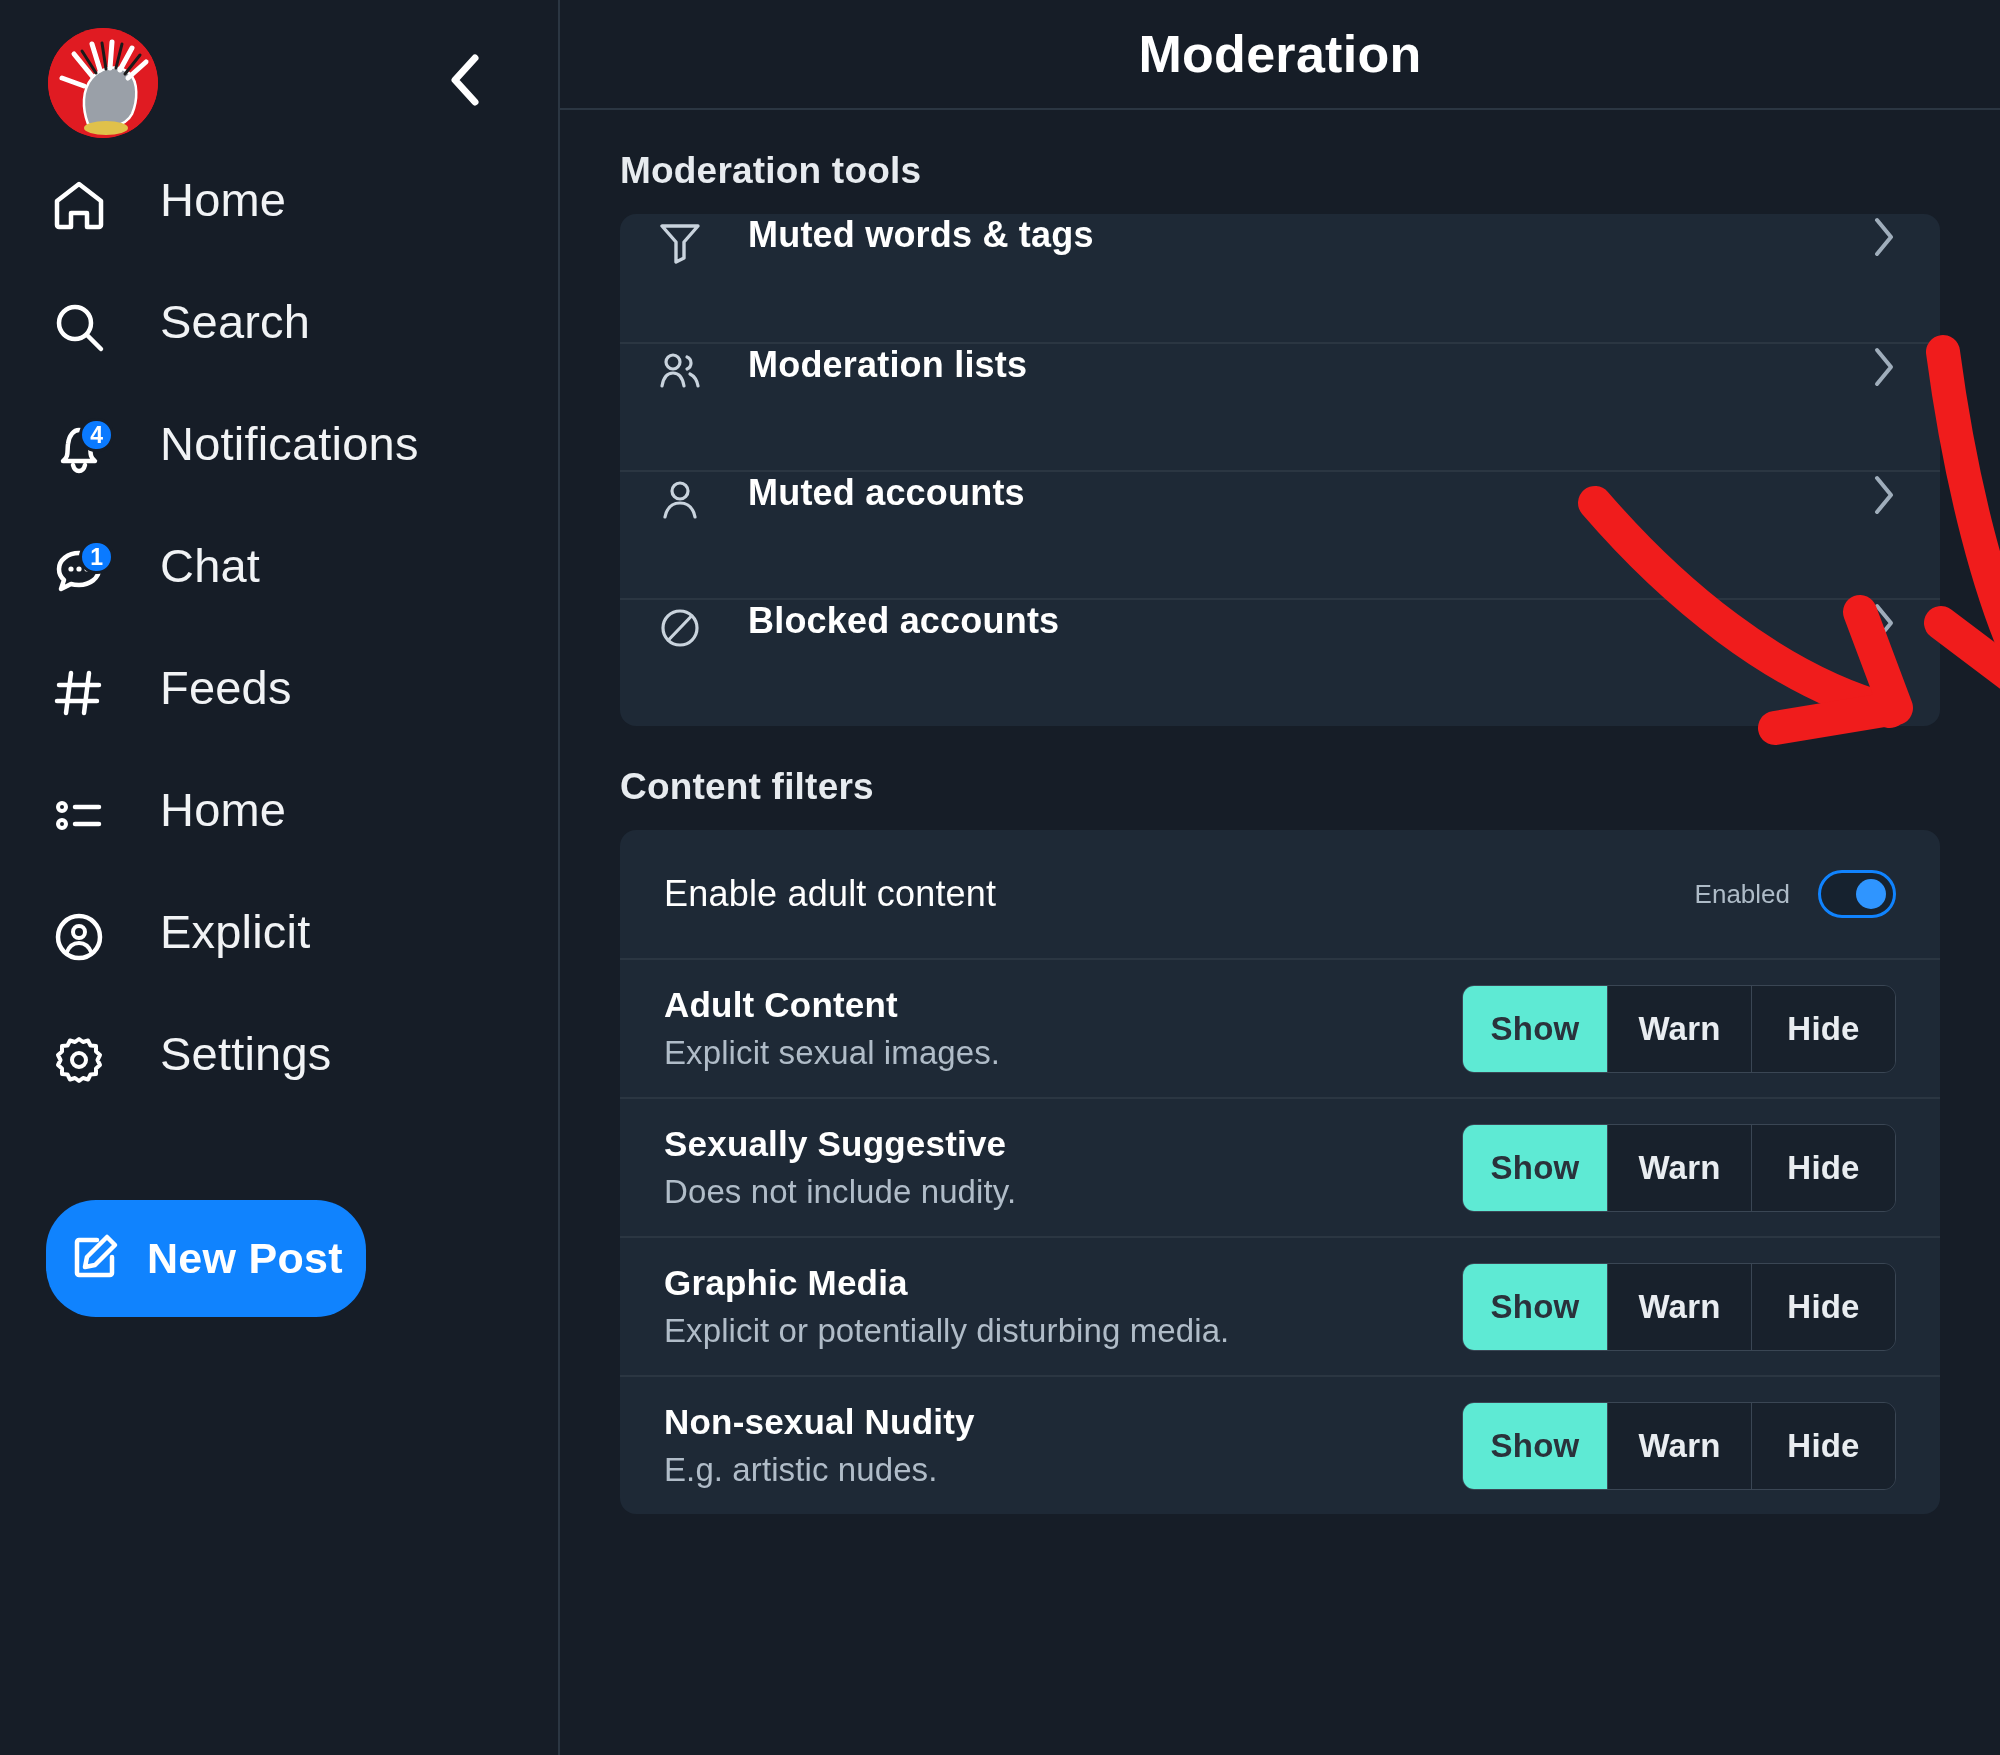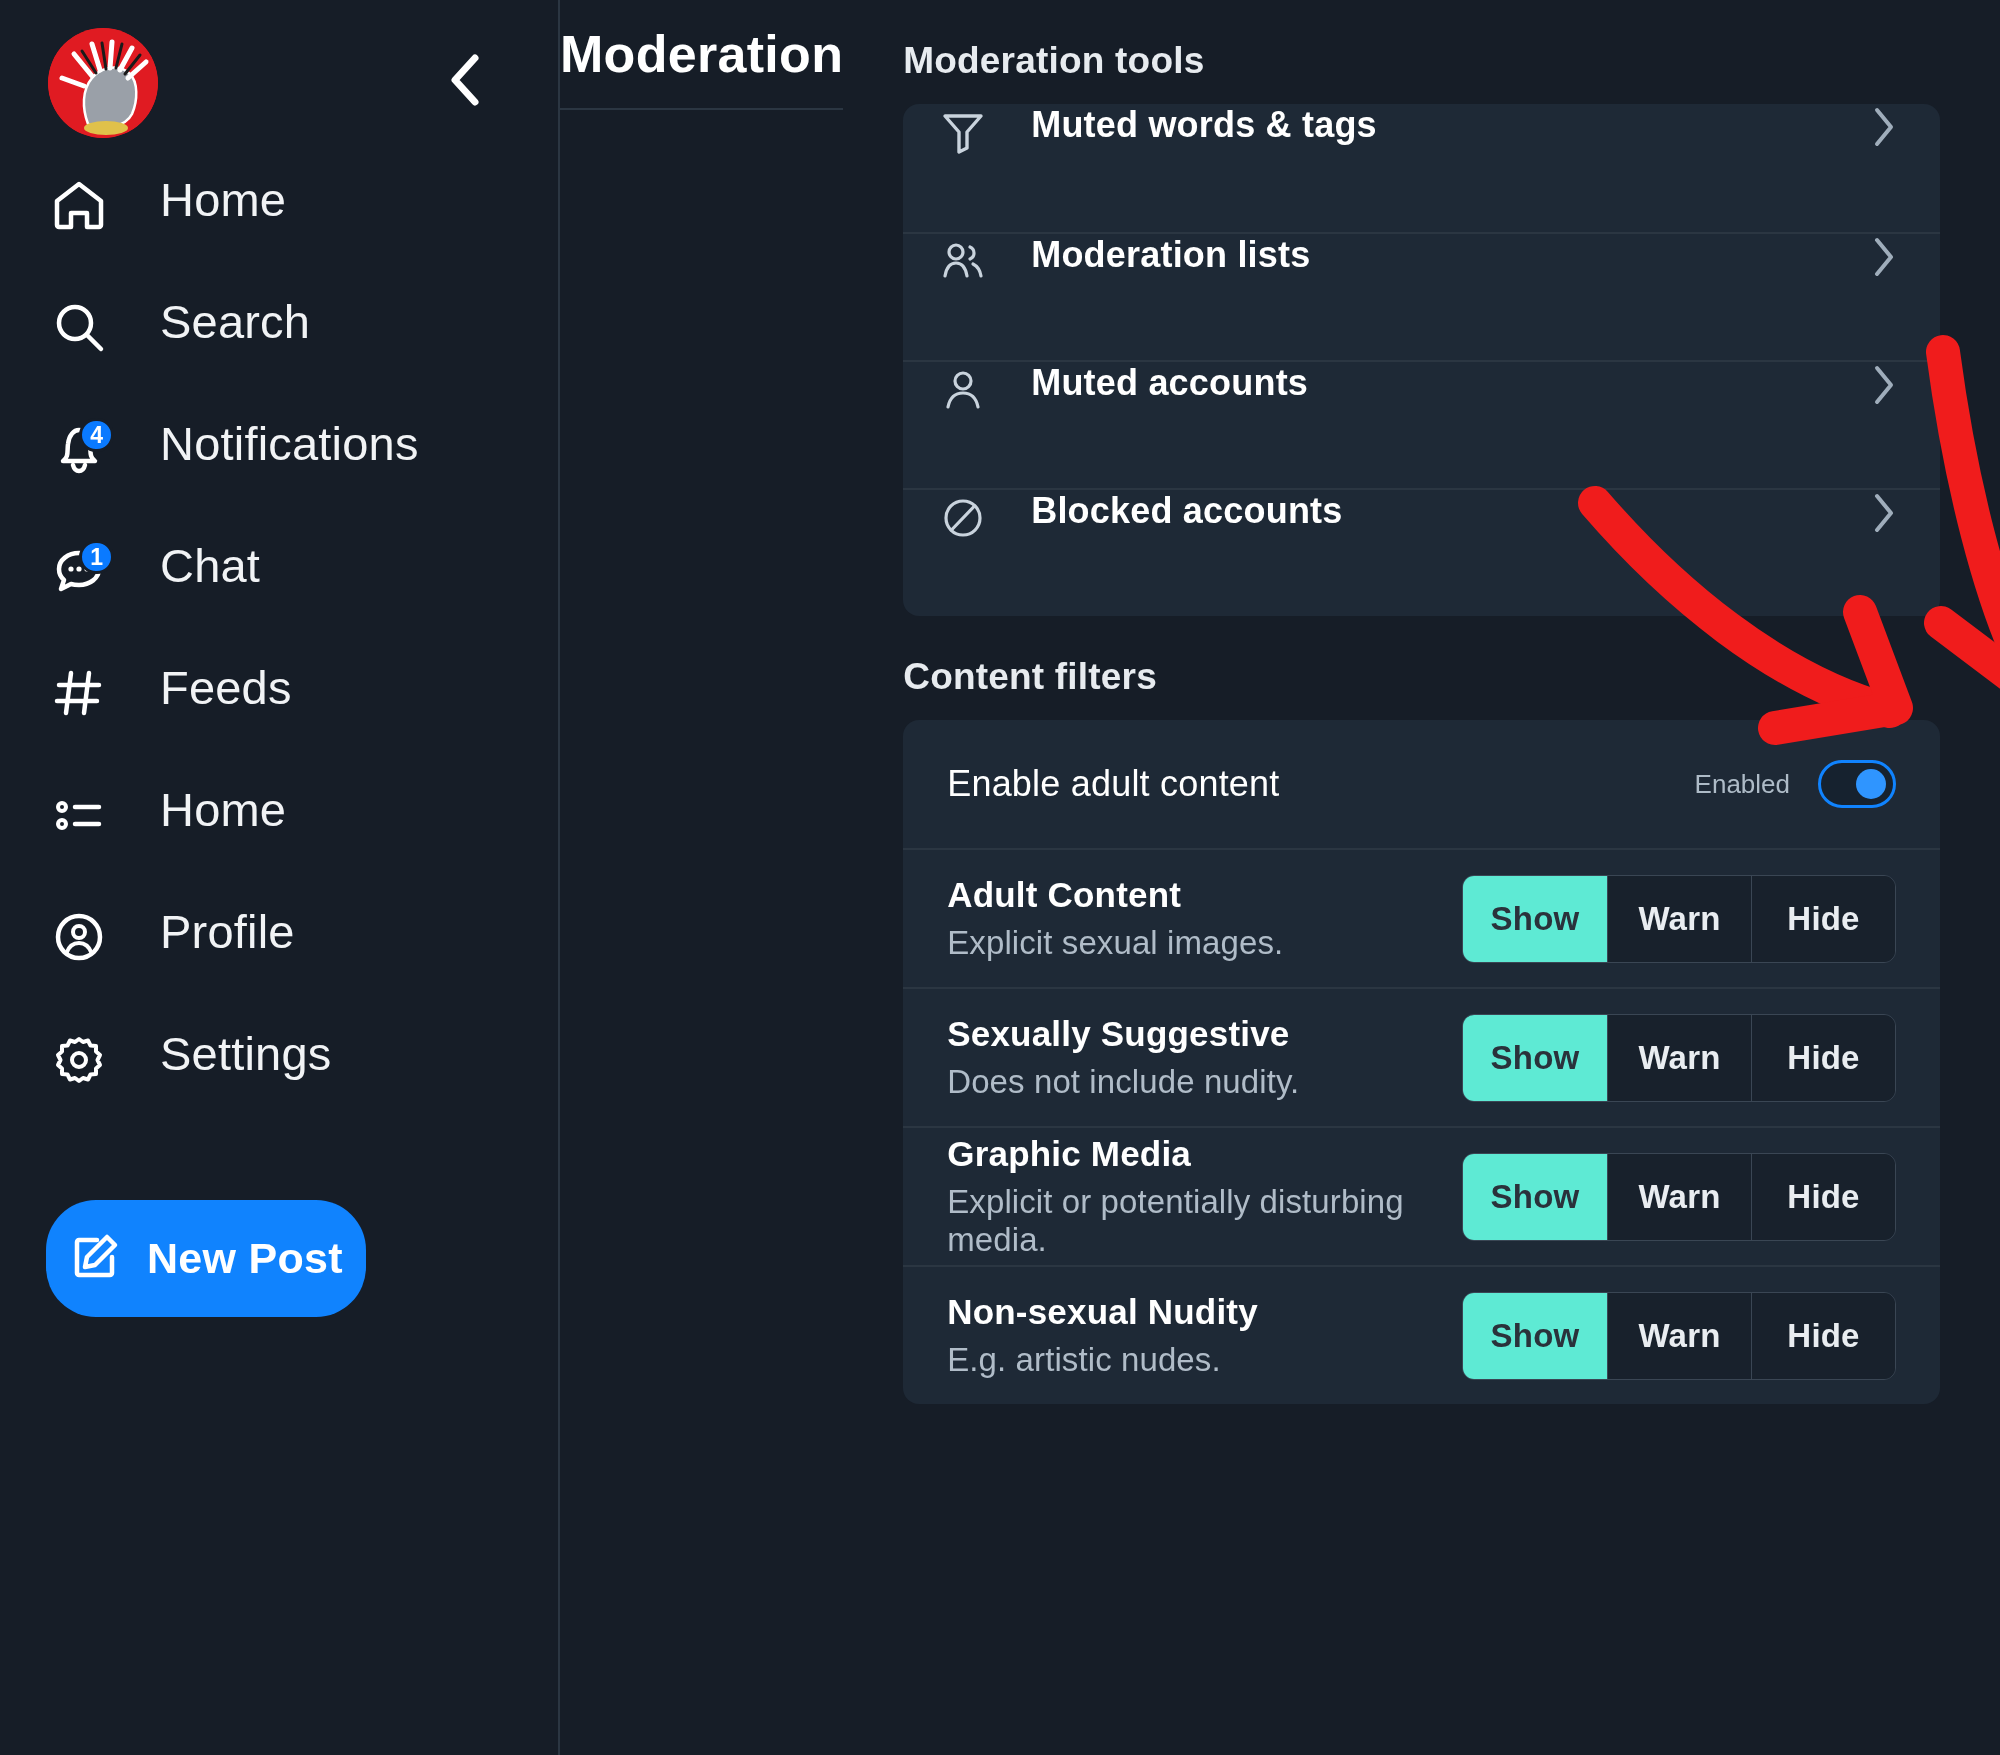--- a/index.html
+++ b/index.html
@@ -117,21 +117,21 @@
     margin-left: 26px;
     letter-spacing: 0.3px;
   }
 
   
   .main {
     flex: 1;
     height: 1755px;
     background: #161d27;
     display: flex;
-    flex-direction: row;
+    flex-direction: column;
     position: relative;
   }
   .main-header {
     height: 110px;
     border-bottom: 2px solid #2b3642;
     display: flex;
     align-items: center;
     justify-content: center;
     flex: 0 0 110px;
   }
@@ -385,21 +385,21 @@
       </div>
 
       <div class="nav-item">
         <span class="nav-icon">
           <svg width="60" height="60" viewBox="0 0 60 60" fill="none" xmlns="http://www.w3.org/2000/svg">
             <circle cx="30" cy="30" r="21" stroke="#ffffff" stroke-width="4.5"></circle>
             <circle cx="30" cy="25" r="6" stroke="#ffffff" stroke-width="4"></circle>
             <path d="M17.5 46 C20 39 25 36 30 36 C35 36 40 39 42.5 46" stroke="#ffffff" stroke-width="4" stroke-linecap="round"></path>
           </svg>
         </span>
-        <span class="nav-label">Profile</span>
+        <span class="nav-label">Explicit</span>
       </div>
 
       <div class="nav-item">
         <span class="nav-icon">
           <svg width="60" height="60" viewBox="0 0 60 60" fill="none" xmlns="http://www.w3.org/2000/svg">
             <path d="M30 10 L34 13 L39 11.5 L41.5 16.5 L47 17 L47 22.5 L51 26 L48.5 31 L51 36 L47 39.5 L47 45 L41.5 45.5 L39 50.5 L34 49 L30 52 L26 49 L21 50.5 L18.5 45.5 L13 45 L13 39.5 L9 36 L11.5 31 L9 26 L13 22.5 L13 17 L18.5 16.5 L21 11.5 L26 13 Z" stroke="#ffffff" stroke-width="4" stroke-linejoin="round"></path>
             <circle cx="30" cy="31" r="7" stroke="#ffffff" stroke-width="4"></circle>
           </svg>
         </span>
         <span class="nav-label">Settings</span>

